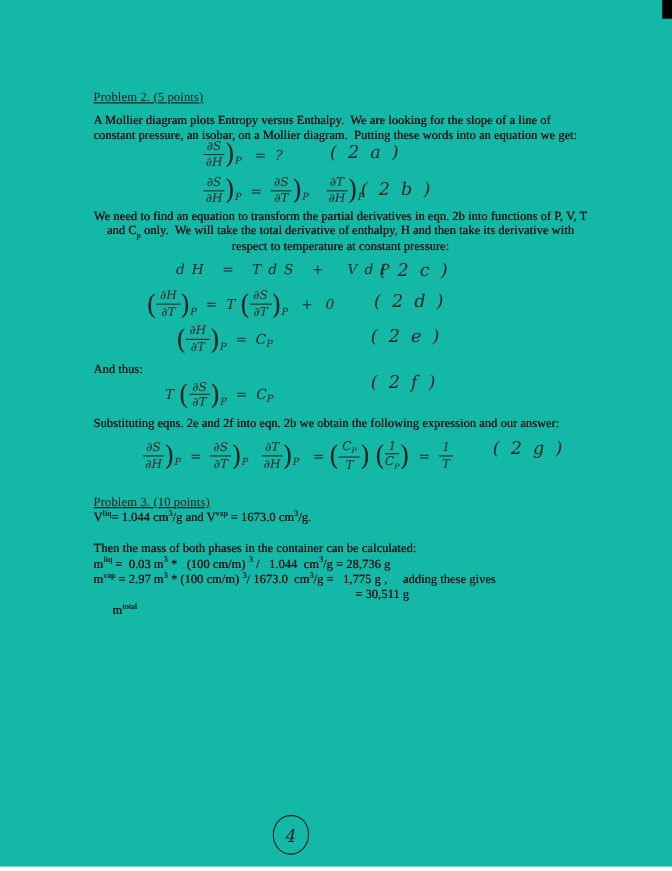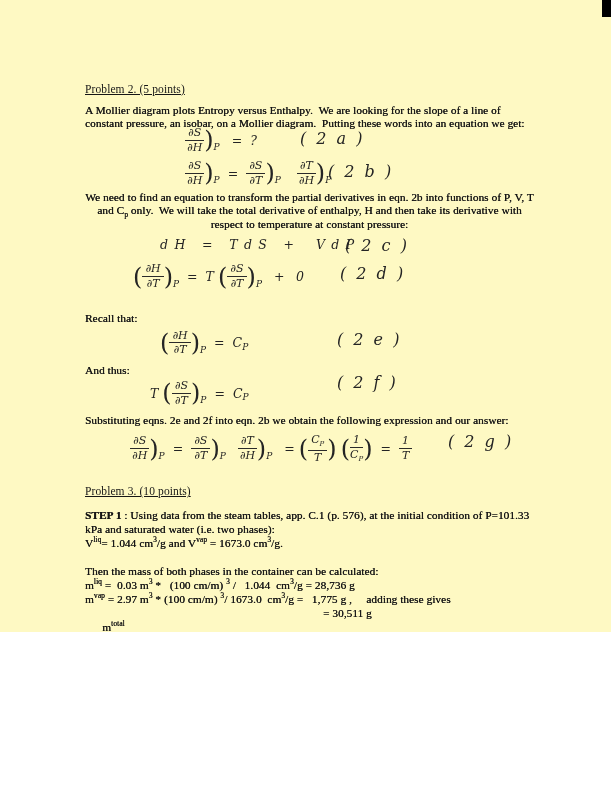--- a/index.html
+++ b/index.html
@@ -1,16 +1,16 @@
 <!DOCTYPE html>
 <html><head>
 <meta charset="utf-8">
 <style>
   html,body{margin:0;padding:0;background:#fff;}
-  .page{position:relative;width:611px;height:632px;background:#fef9c3;overflow:hidden;
+  .page{position:relative;width:611px;height:788px;background:#14b8a6;overflow:hidden;
         font-family:"Liberation Serif", serif;color:#161616;}
   .artifact{position:absolute;left:602px;top:0;width:9px;height:17px;background:#000;}
   .content{position:absolute;left:85px;top:82px;width:449px;}
   .h{font-size:11.5px;line-height:14px;text-decoration:underline;letter-spacing:0.1px;}
   .para{font-size:11.3px;line-height:13.4px;white-space:pre-wrap;letter-spacing:0.05px;
         text-shadow:0.25px 0 0 currentColor;}
   .para sup,.mline sup{font-size:7.5px;vertical-align:super;line-height:0;}
   .para sub{font-size:7.5px;vertical-align:sub;line-height:0;}
   .para b{font-weight:bold;}
   .mline{font-size:11.3px;line-height:14px;white-space:pre;letter-spacing:0.05px;
@@ -111,21 +111,20 @@
           <span class="num">∂S</span>
           <span class="den">∂T</span>
         </span>
         <span class="bp">)</span>
         <span class="psub">P</span>
       <span class="g12"></span>
         <span class="pre">+  0</span>
       <span class="eqlabel" style="left:207px;">( 2 d )</span>
     </div>
 
-    <div class="para" style="margin-top:21px;">Recall that:</div>
 
     <div class="eqrow" style="margin-left:75px;margin-top:3px;height:29px;">
       <span class="bp">(</span>
       <span class="frac">
           <span class="num">∂H</span>
           <span class="den">∂T</span>
         </span>
         <span class="bp">)</span>
         <span class="psub">P</span>
       <span class="g8"></span>
@@ -203,21 +202,20 @@
       <span class="frac">
           <span class="num">1</span>
           <span class="den">T</span>
         </span>
       <span class="eqlabel" style="left:318px;top:-2px;">( 2 g )</span>
     </div>
 
     <div class="h" style="margin-top:21px;">Problem 3. (10 points)</div>
 
 
-    <div class="para" style="margin-top:11px;"><b>STEP 1</b> : Using data from the steam tables, app. C.1 (p. 576), at the initial condition of P=101.33 kPa and saturated water (i.e. two phases):</div>
     <div class="mline">V<sup>liq</sup>= 1.044 cm<sup>3</sup>/g and V<sup>vap</sup> = 1673.0 cm<sup>3</sup>/g.</div>
 
     <div class="mline" style="margin-top:14px;">Then the mass of both phases in the container can be calculated:</div>
     <div class="mline">m<sup>liq</sup> =  0.03 m<sup>3</sup> *   (100 cm/m) <sup>3</sup> /   1.044  cm<sup>3</sup>/g = 28,736 g</div>
     <div class="mline">m<sup>vap</sup> = 2.97 m<sup>3</sup> * (100 cm/m) <sup>3</sup>/ 1673.0  cm<sup>3</sup>/g =   1,775 g ,     adding these gives</div>
     <div class="mline" style="position:relative;">
       <span>m<sup>total</sup></span>
       <span style="position:absolute;left:238px;top:0;">= 30,511 g</span>
     </div>
 

